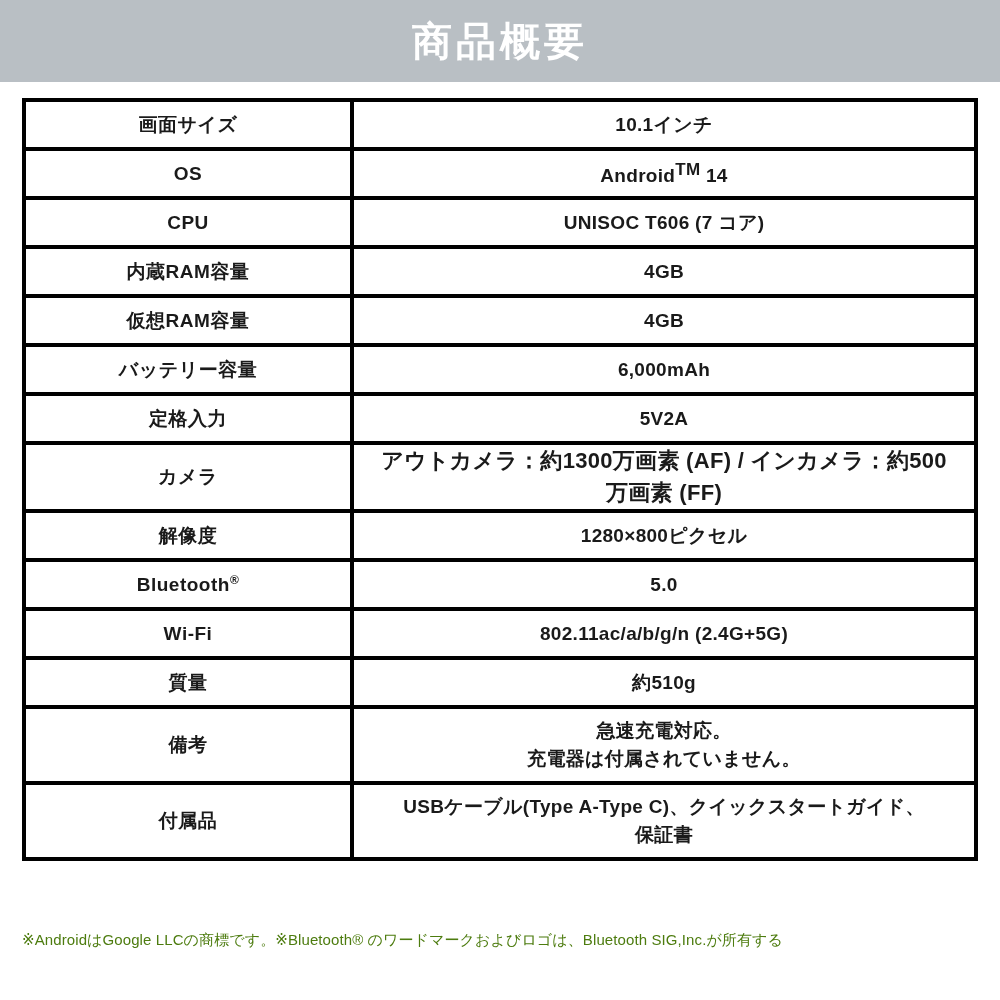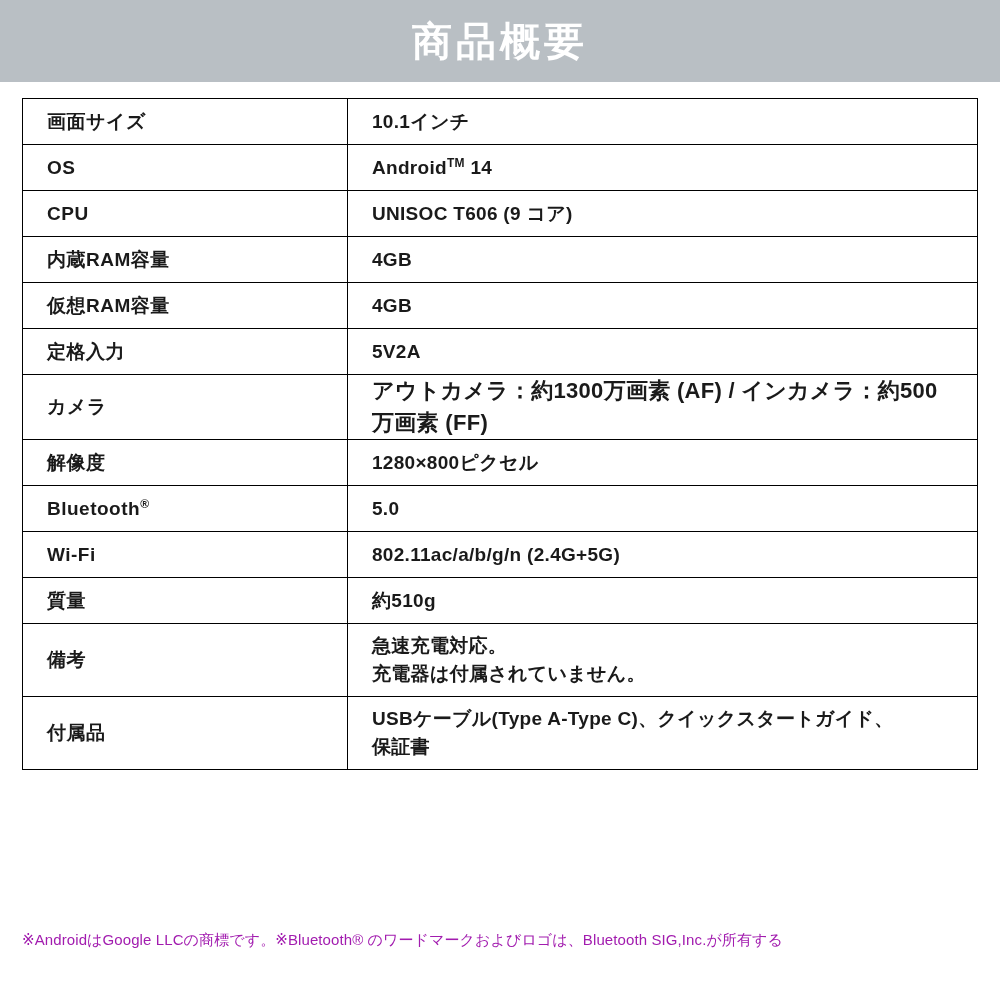--- a/index.html
+++ b/index.html
@@ -39,56 +39,57 @@
     padding: 16px 22px 0 22px;
     box-sizing: border-box;
   }
   table.spec {
     width: 956px;
     border-collapse: collapse;
     table-layout: fixed;
     border: 1px solid #5b5f63;
   }
   table.spec td {
-    border: 1px solid #000000;
+    border: 4px solid #000000;
     padding: 0 24px;
     vertical-align: middle;
     font-size: 19px;
     line-height: 1.45;
+    text-align: center;
   }
   td.label {
     width: 276px;
     font-weight: bold;
     letter-spacing: 0.5px;
   }
   td.value {
     font-weight: bold;
     letter-spacing: 0.3px;
   }
   tr.r-normal td { height: 45px; }
   tr.r-tall td { height: 72px; }
   .value .line { display: block; }
   sup.tm {
-    font-size: 12px;
+    font-size: 17px;
     vertical-align: super;
     font-weight: bold;
   }
   sup.reg {
     font-size: 12px;
     vertical-align: super;
     font-weight: bold;
   }
   .footnote {
     position: absolute;
     left: 22px;
     top: 928px;
     width: 960px;
     font-size: 15px;
     line-height: 1.55;
-    color: #a21caf;
+    color: #4d7c0f;
     letter-spacing: 0.1px;
   }
   .footnote span { display: block; }
 </style>
 </head>
 <body>
 
 <div class="page">
 
   <div class="header-band">
@@ -101,29 +102,33 @@
         <tr class="r-normal">
           <td class="label">画面サイズ</td>
           <td class="value">10.1インチ</td>
         </tr>
         <tr class="r-normal">
           <td class="label">OS</td>
           <td class="value"><span>Android</span><sup class="tm">TM</sup><span> 14</span></td>
         </tr>
         <tr class="r-normal">
           <td class="label">CPU</td>
-          <td class="value">UNISOC T606 (9 コア)</td>
+          <td class="value">UNISOC T606 (7 コア)</td>
         </tr>
         <tr class="r-normal">
           <td class="label">内蔵RAM容量</td>
           <td class="value">4GB</td>
         </tr>
         <tr class="r-normal">
           <td class="label">仮想RAM容量</td>
           <td class="value">4GB</td>
+        </tr>
+        <tr class="r-normal">
+          <td class="label">バッテリー容量</td>
+          <td class="value">6,000mAh</td>
         </tr>
         <tr class="r-normal">
           <td class="label">定格入力</td>
           <td class="value">5V2A</td>
         </tr>
         <tr class="r-normal">
           <td class="label">カメラ</td>
           <td class="value" style="font-size:22px;">アウトカメラ：約1300万画素 (AF) / インカメラ：約500万画素 (FF)</td>
         </tr>
         <tr class="r-normal">

